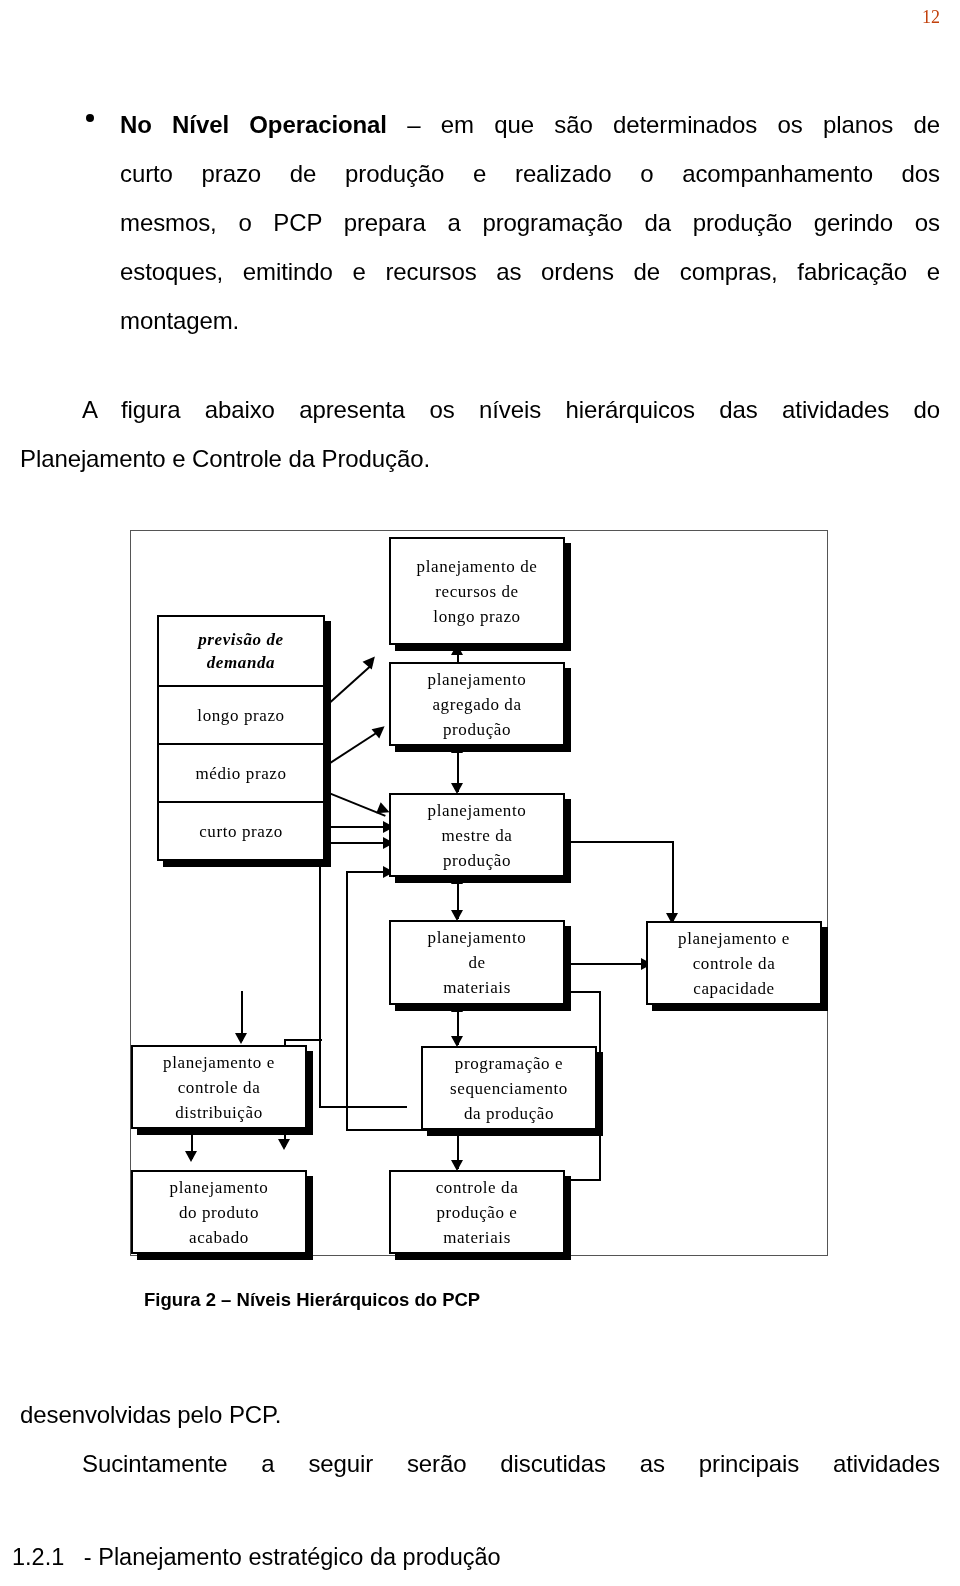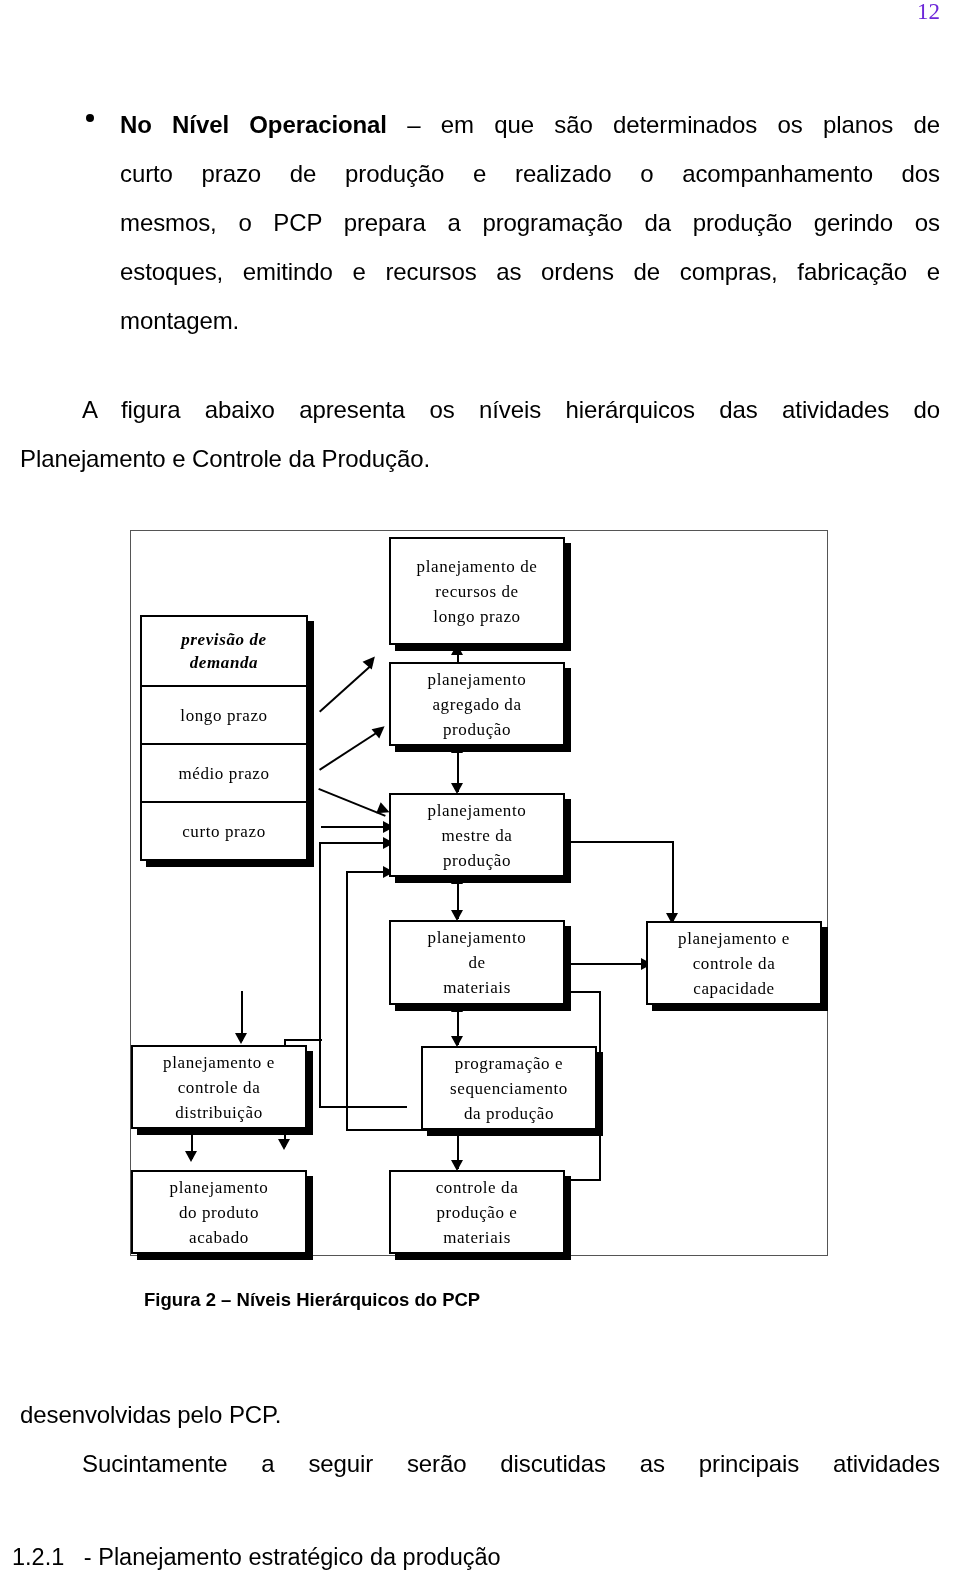--- a/index.html
+++ b/index.html
@@ -12,26 +12,26 @@
     height: 1586px;
     position: relative;
     font-family: "Liberation Sans", sans-serif;
     color: #000000;
     overflow: hidden;
   }
 
   
   #page-number {
     position: absolute;
-    top: 0;
+    top: 8px;
     right: 20px;
     font-family: "Liberation Serif", serif;
-    font-size: 23px;
+    font-size: 18px;
     line-height: 1;
-    color: #6d28d9;
+    color: #c2410c;
   }
 
   
   .para {
     position: absolute;
     font-family: "Liberation Sans", sans-serif;
     font-size: 24px;
     line-height: 49px;
     text-align: justify;
     color: #000000;
@@ -120,21 +120,21 @@
     font-family: "Liberation Serif", serif;
     font-size: 17px;
     line-height: 25px;
     letter-spacing: 0.6px;
     z-index: 3;
   }
   .dbox .l { display: block; white-space: pre; }
 
   
   #box-previsao {
-    left: 9px;
+    left: 26px;
     top: 84px;
     width: 168px;
     height: 246px;
     padding: 0;
     justify-content: flex-start;
   }
   #box-previsao .cell {
     width: 100%;
     flex: 1 1 0;
     display: flex;

